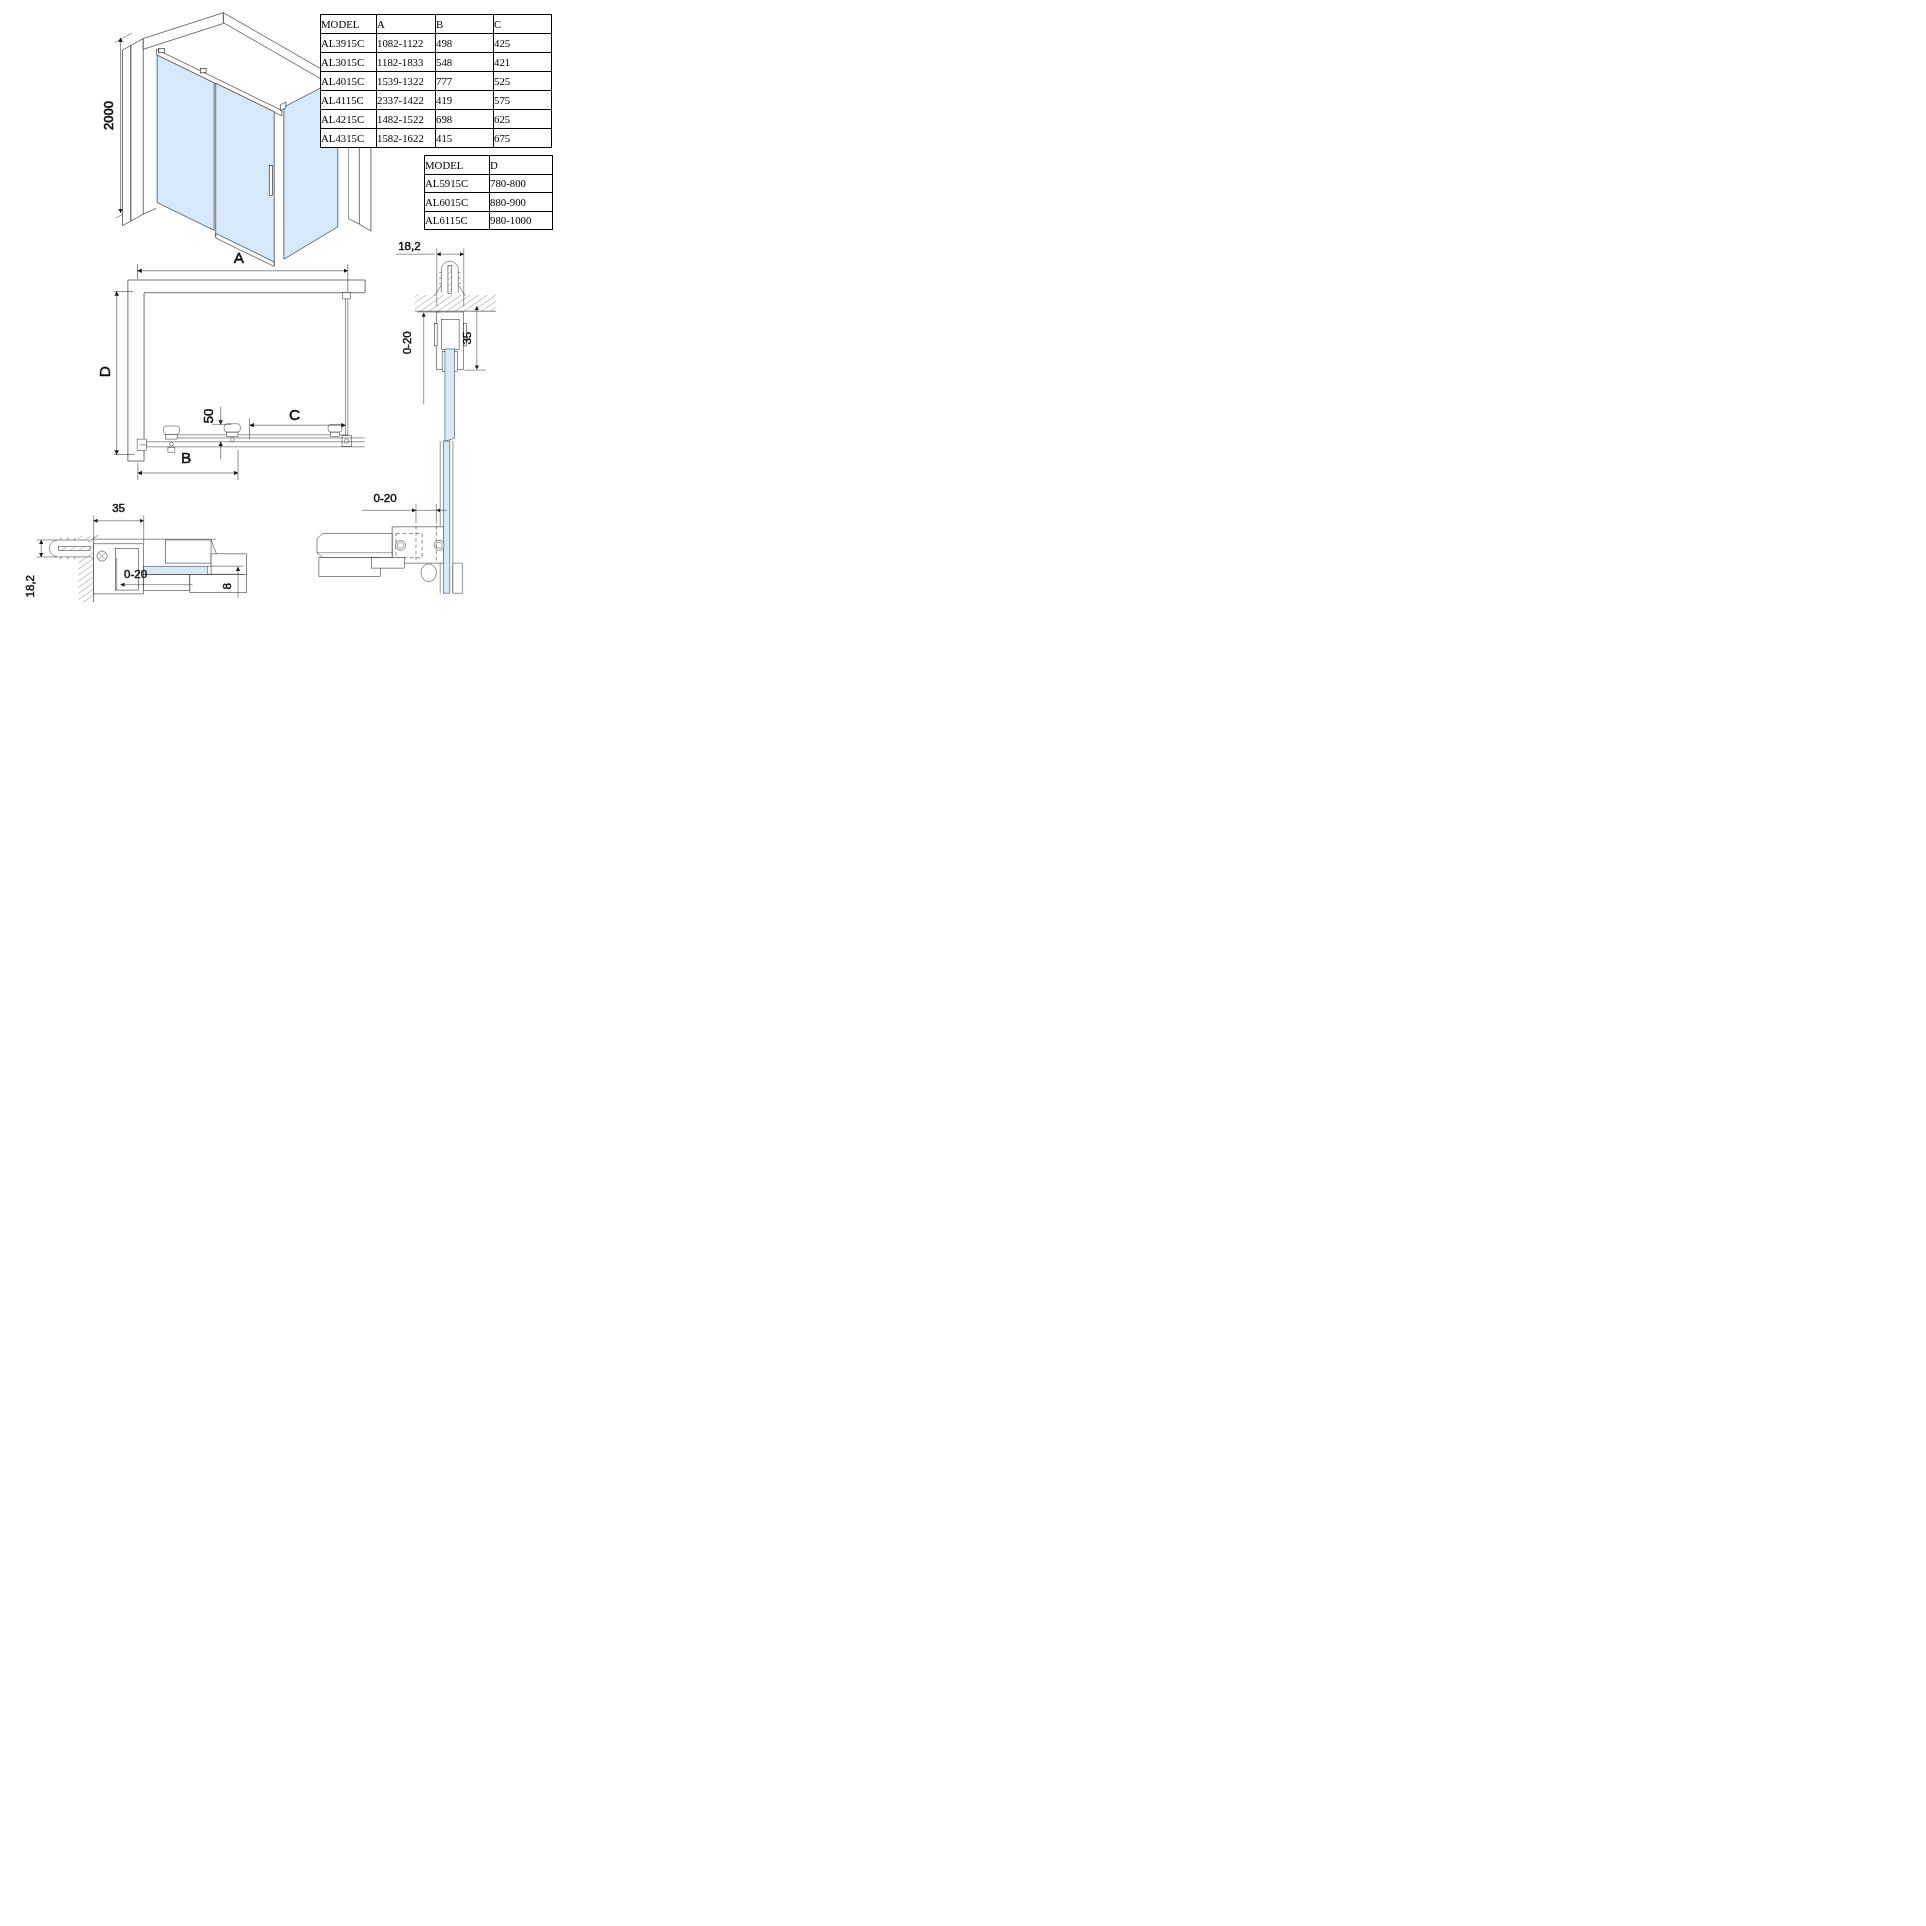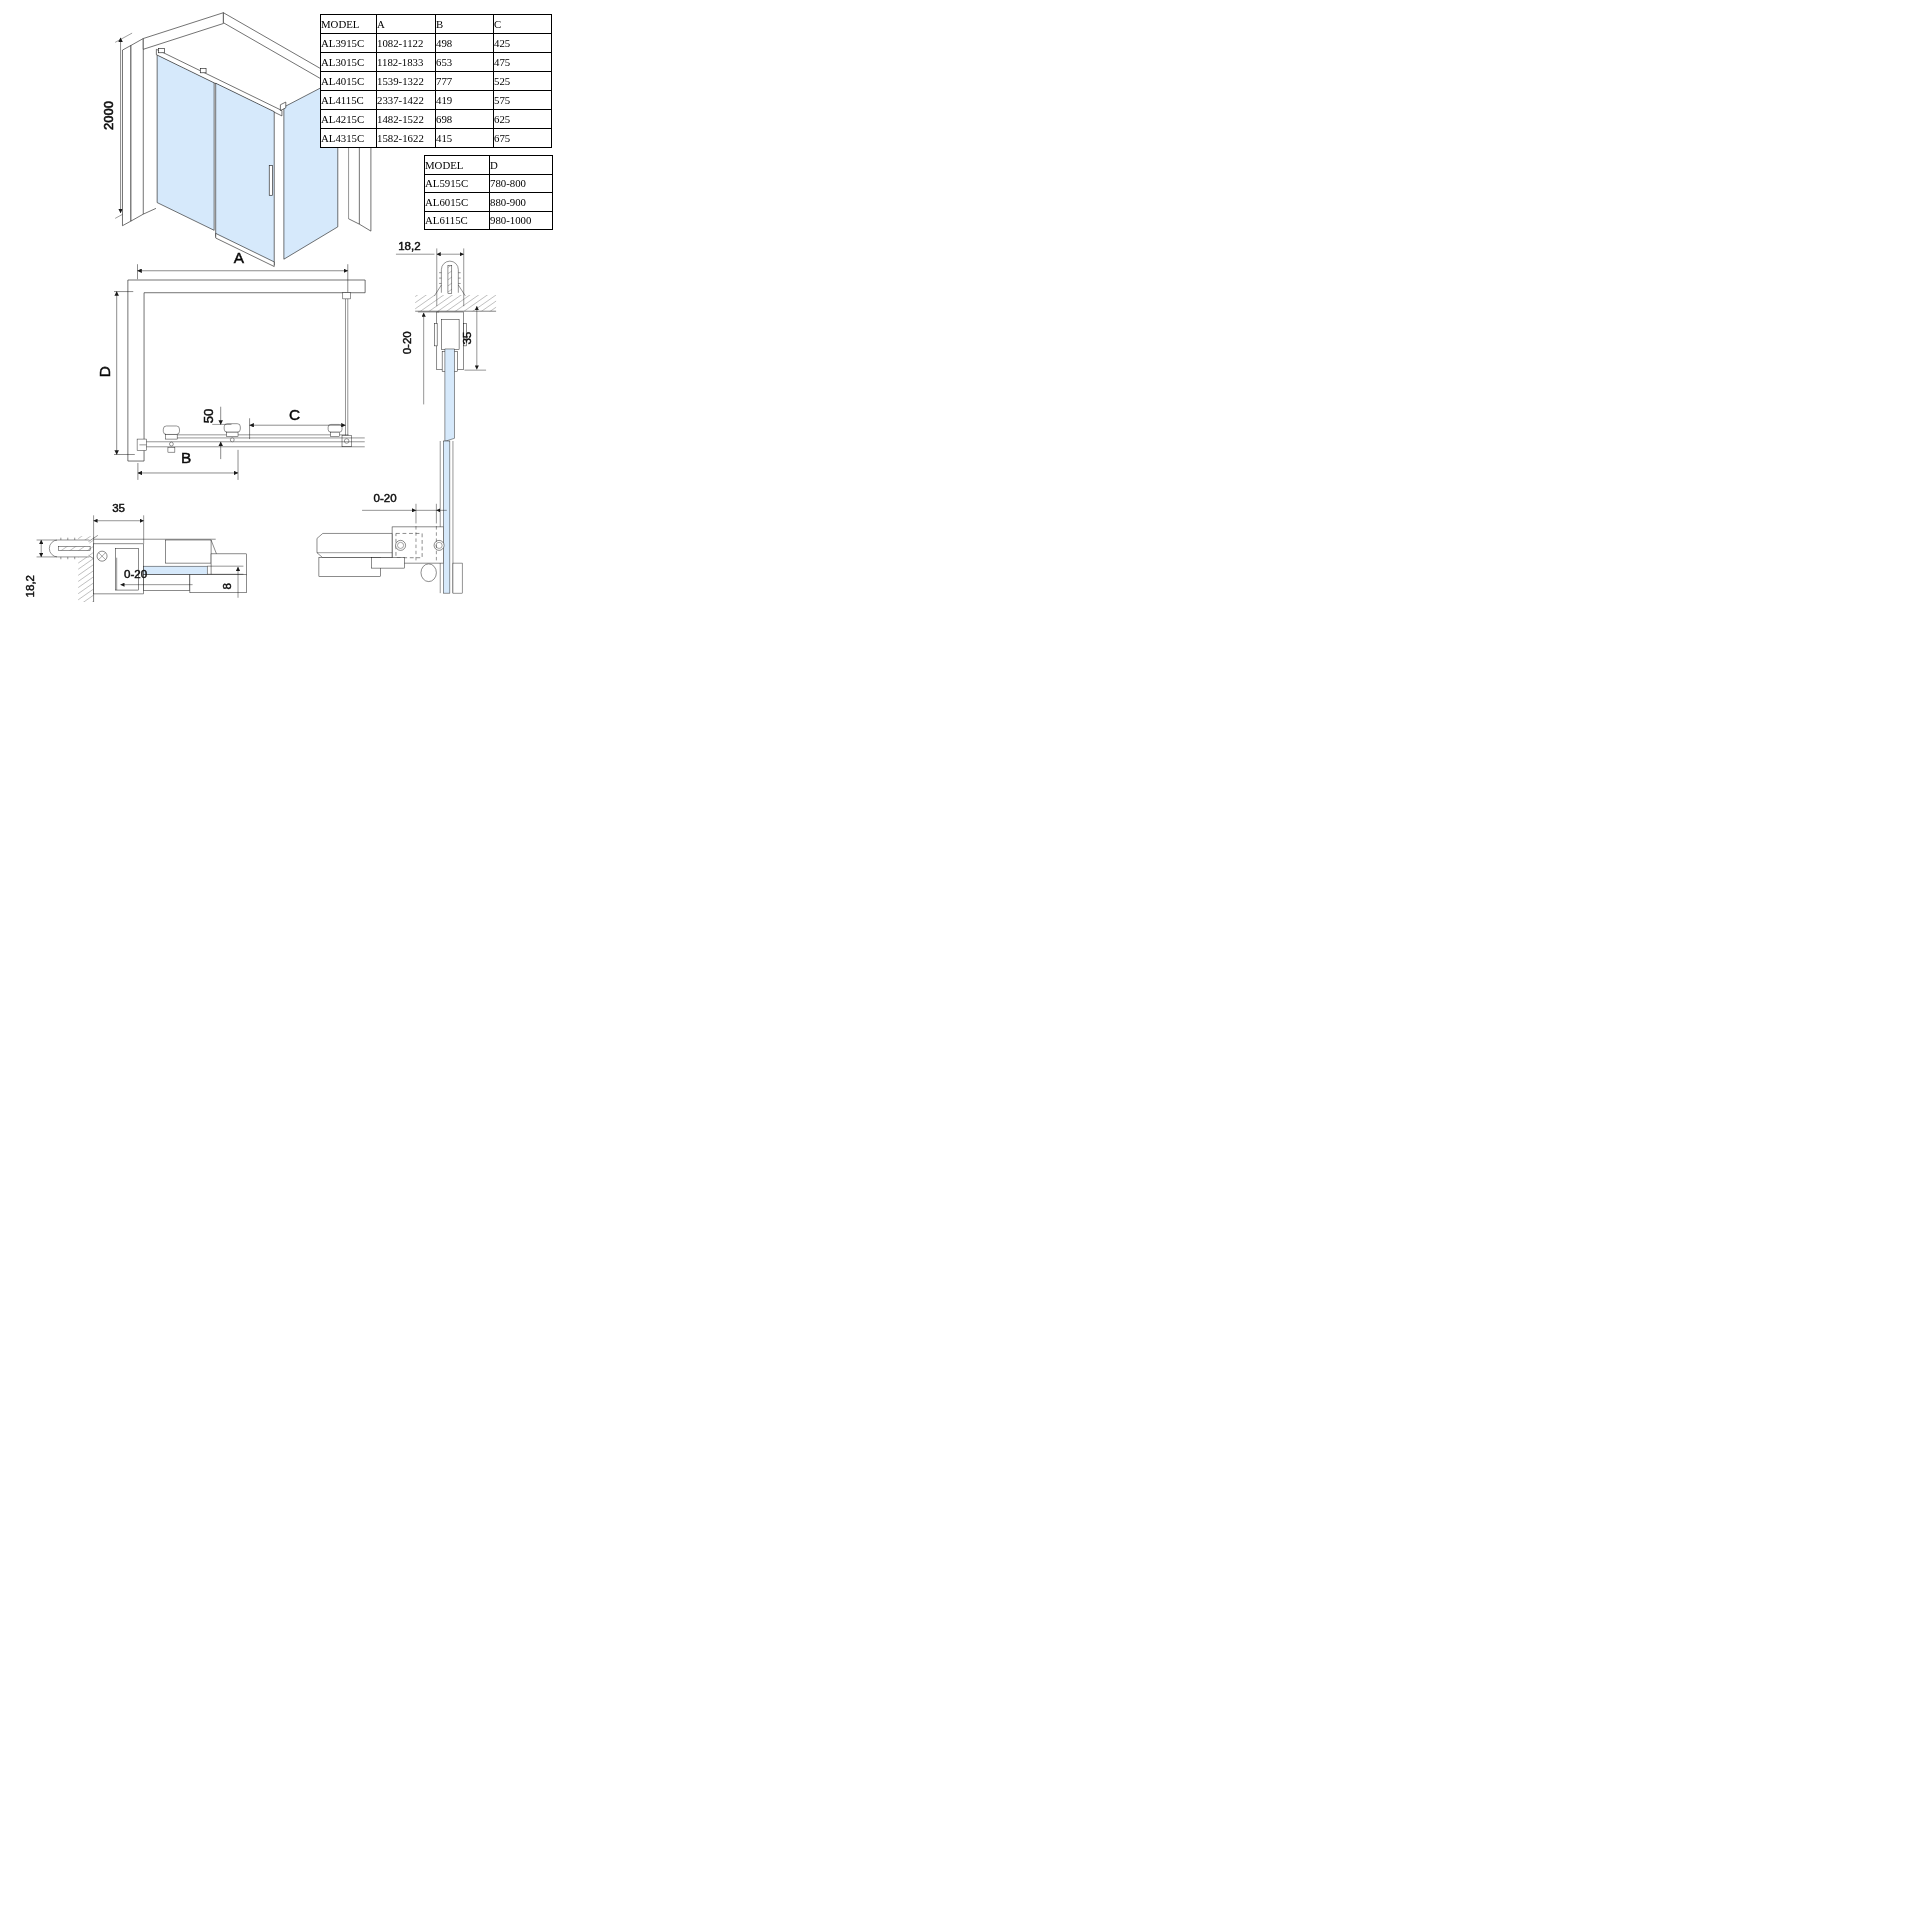--- a/index.html
+++ b/index.html
@@ -318,22 +318,22 @@
     </tr>
     <tr>
       <td>AL3915C</td>
       <td>1082-1122</td>
       <td>498</td>
       <td>425</td>
     </tr>
     <tr>
       <td>AL3015C</td>
       <td>1182-1833</td>
-      <td>653</td>
-      <td>475</td>
+      <td>548</td>
+      <td>421</td>
     </tr>
     <tr>
       <td>AL4015C</td>
       <td>1539-1322</td>
       <td>777</td>
       <td>525</td>
     </tr>
     <tr>
       <td>AL4115C</td>
       <td>2337-1422</td>

